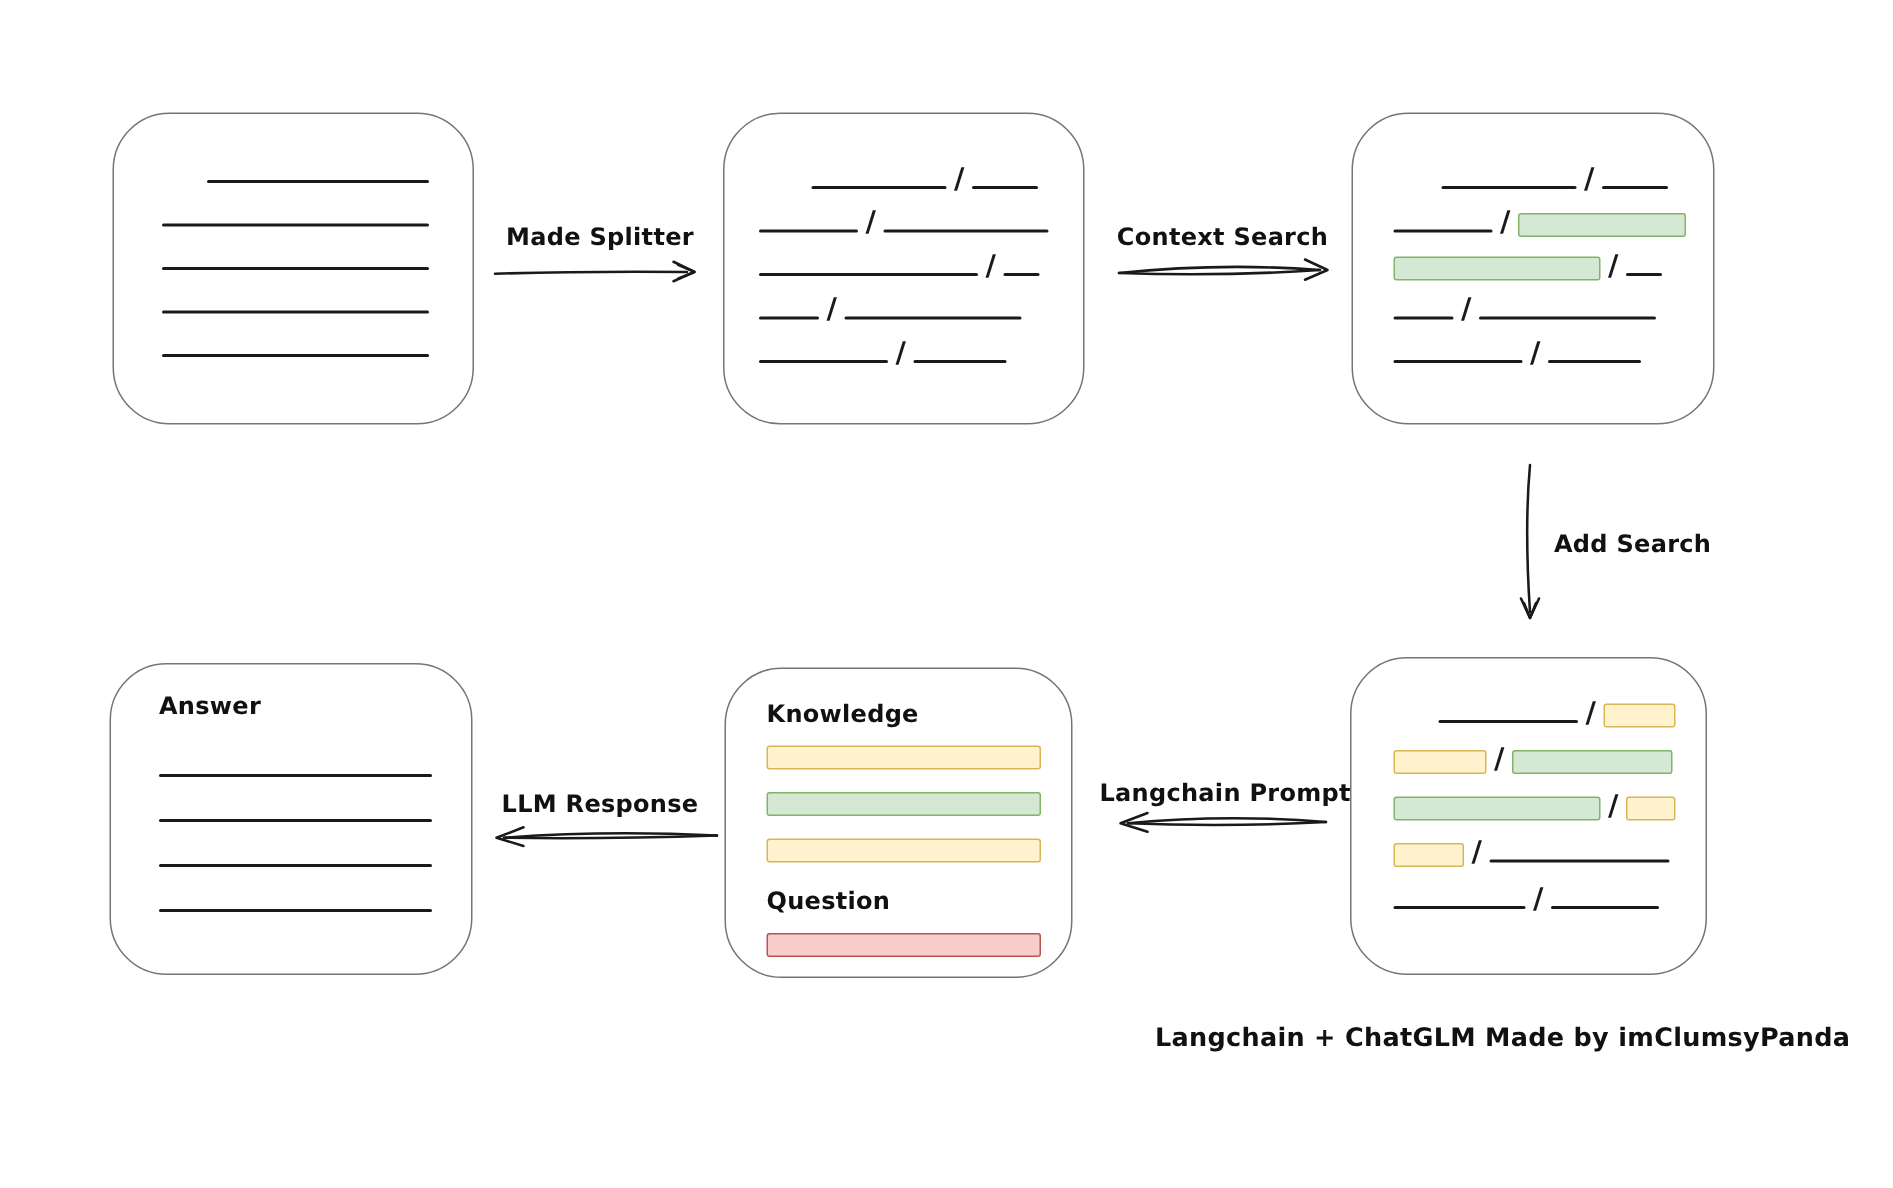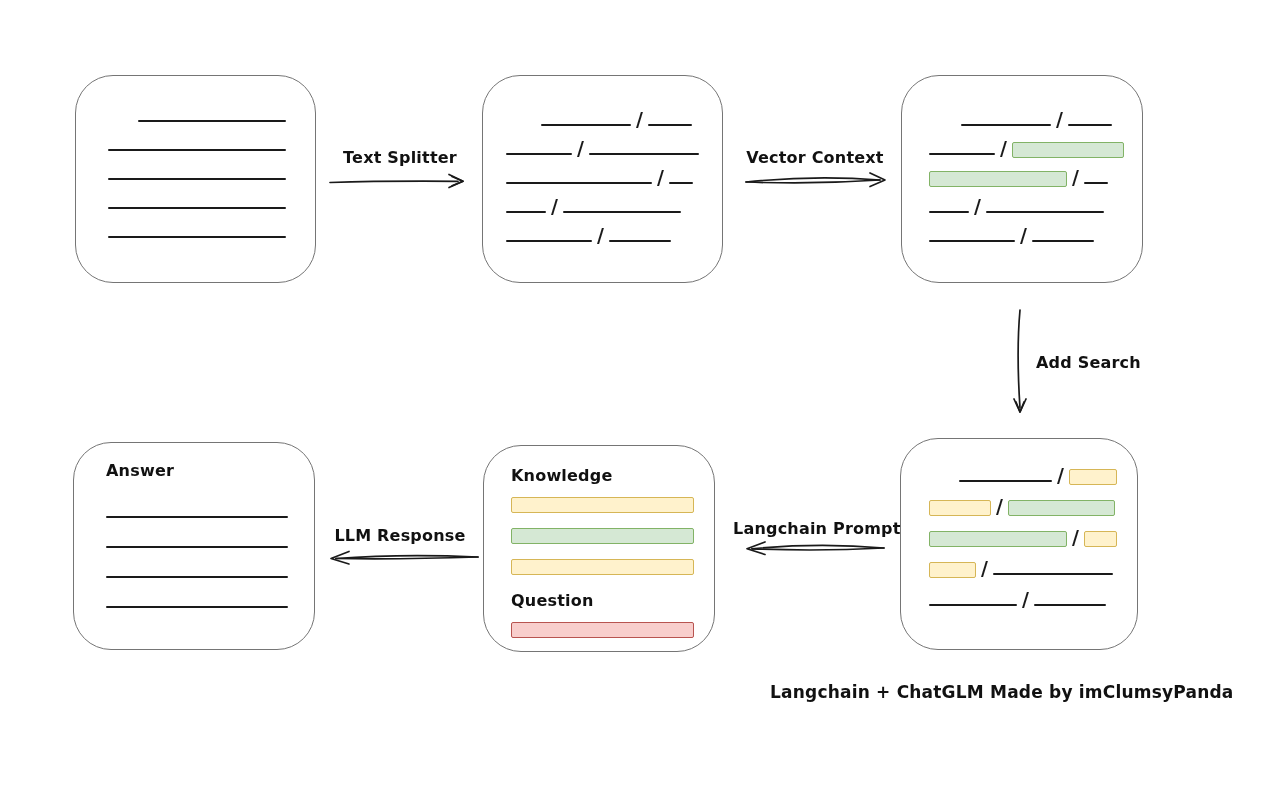--- a/index.html
+++ b/index.html
@@ -264,28 +264,28 @@
           <span class="seg-bar seg-bar-red" style="width: 183px;"></span>
         </div>
       </div>
   </div>
 
   <svg class="arrow-svg" style="left:328px; top:170px;" width="142" height="24" viewBox="0 0 142 24">
     <path d="M2,12.5 C 42,11.2 92,11 130,11.3"></path>
     <path d="M121,4.5 L135,11.3 L121,17.5"></path>
     <path d="M124,6.5 L135,11.3 L124,15.8"></path>
   </svg>
-  <div class="flow-label label-text-splitter">Text Splitter</div>
+  <div class="flow-label label-text-splitter">Made Splitter</div>
 
   <svg class="arrow-svg" style="left:744px; top:168px;" width="148" height="26" viewBox="0 0 148 26">
     <path d="M2,14 Q 70,7 136,12"></path>
     <path d="M2,14 Q 70,16.5 136,12"></path>
     <path d="M126,5 L141,12 L126,18.5"></path>
   </svg>
-  <div class="flow-label label-vector-search">Vector Context</div>
+  <div class="flow-label label-vector-search">Context Search</div>
 
   <svg class="arrow-svg" style="left:1008px; top:308px;" width="26" height="112" viewBox="0 0 26 112">
     <path d="M12,2 C 9,35 10,70 12,100"></path>
     <path d="M6,91 L12,104 L18,91"></path>
     <path d="M8,94 L12,104 L16,94"></path>
   </svg>
   <div class="flow-label label-add-context">Add Search</div>
 
   <svg class="arrow-svg" style="left:736px; top:538px;" width="152" height="22" viewBox="0 0 152 22">
     <path d="M148,10 Q 82,4.5 16,10.8"></path>

